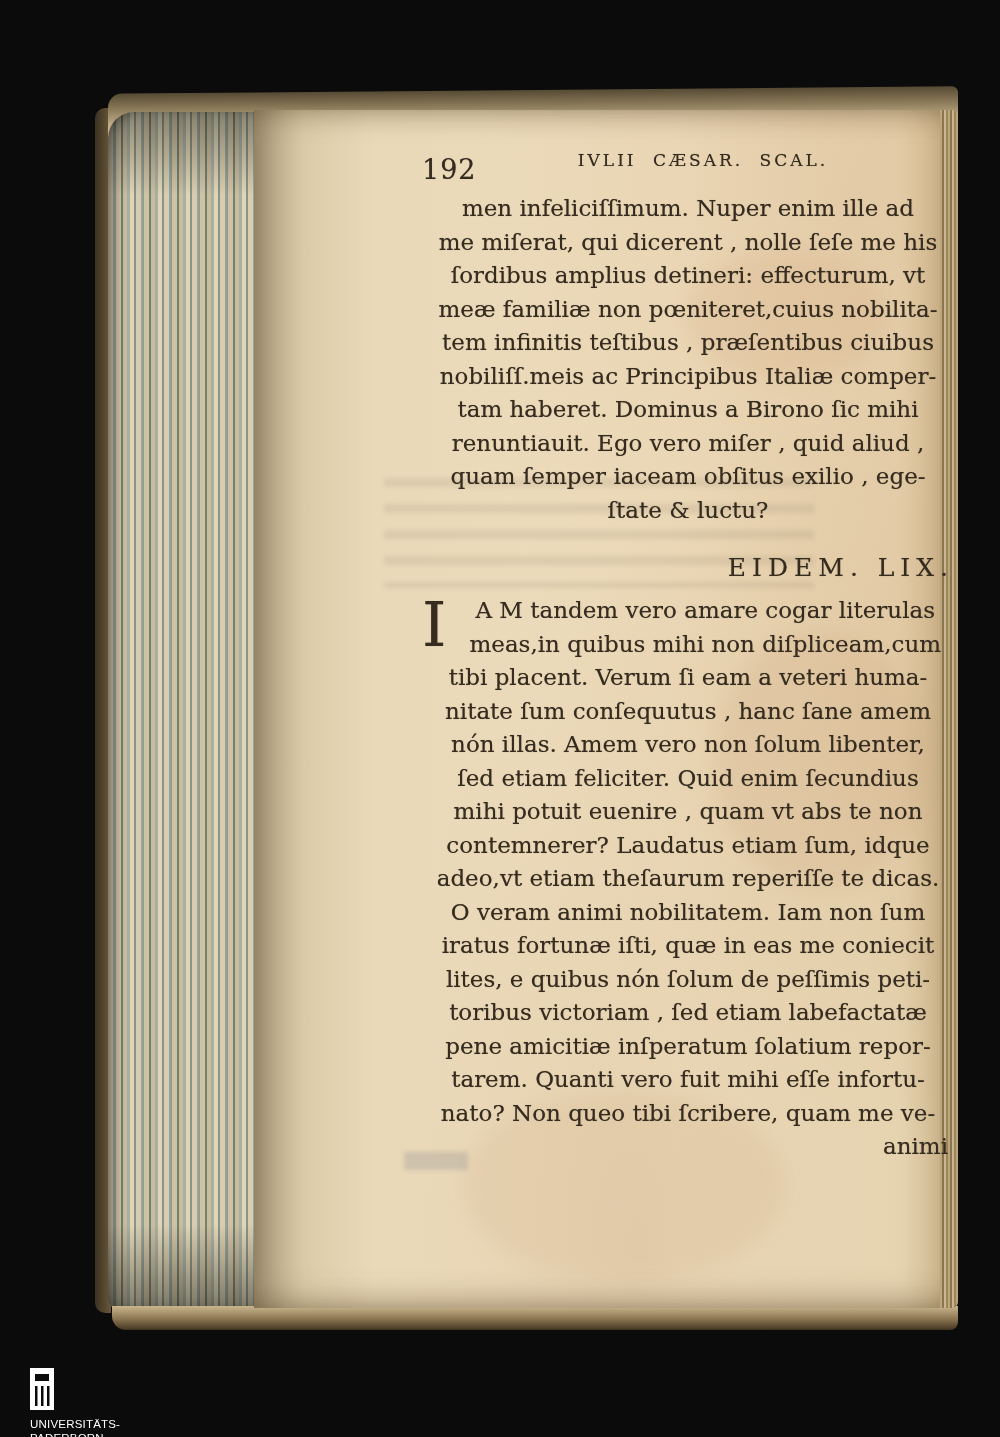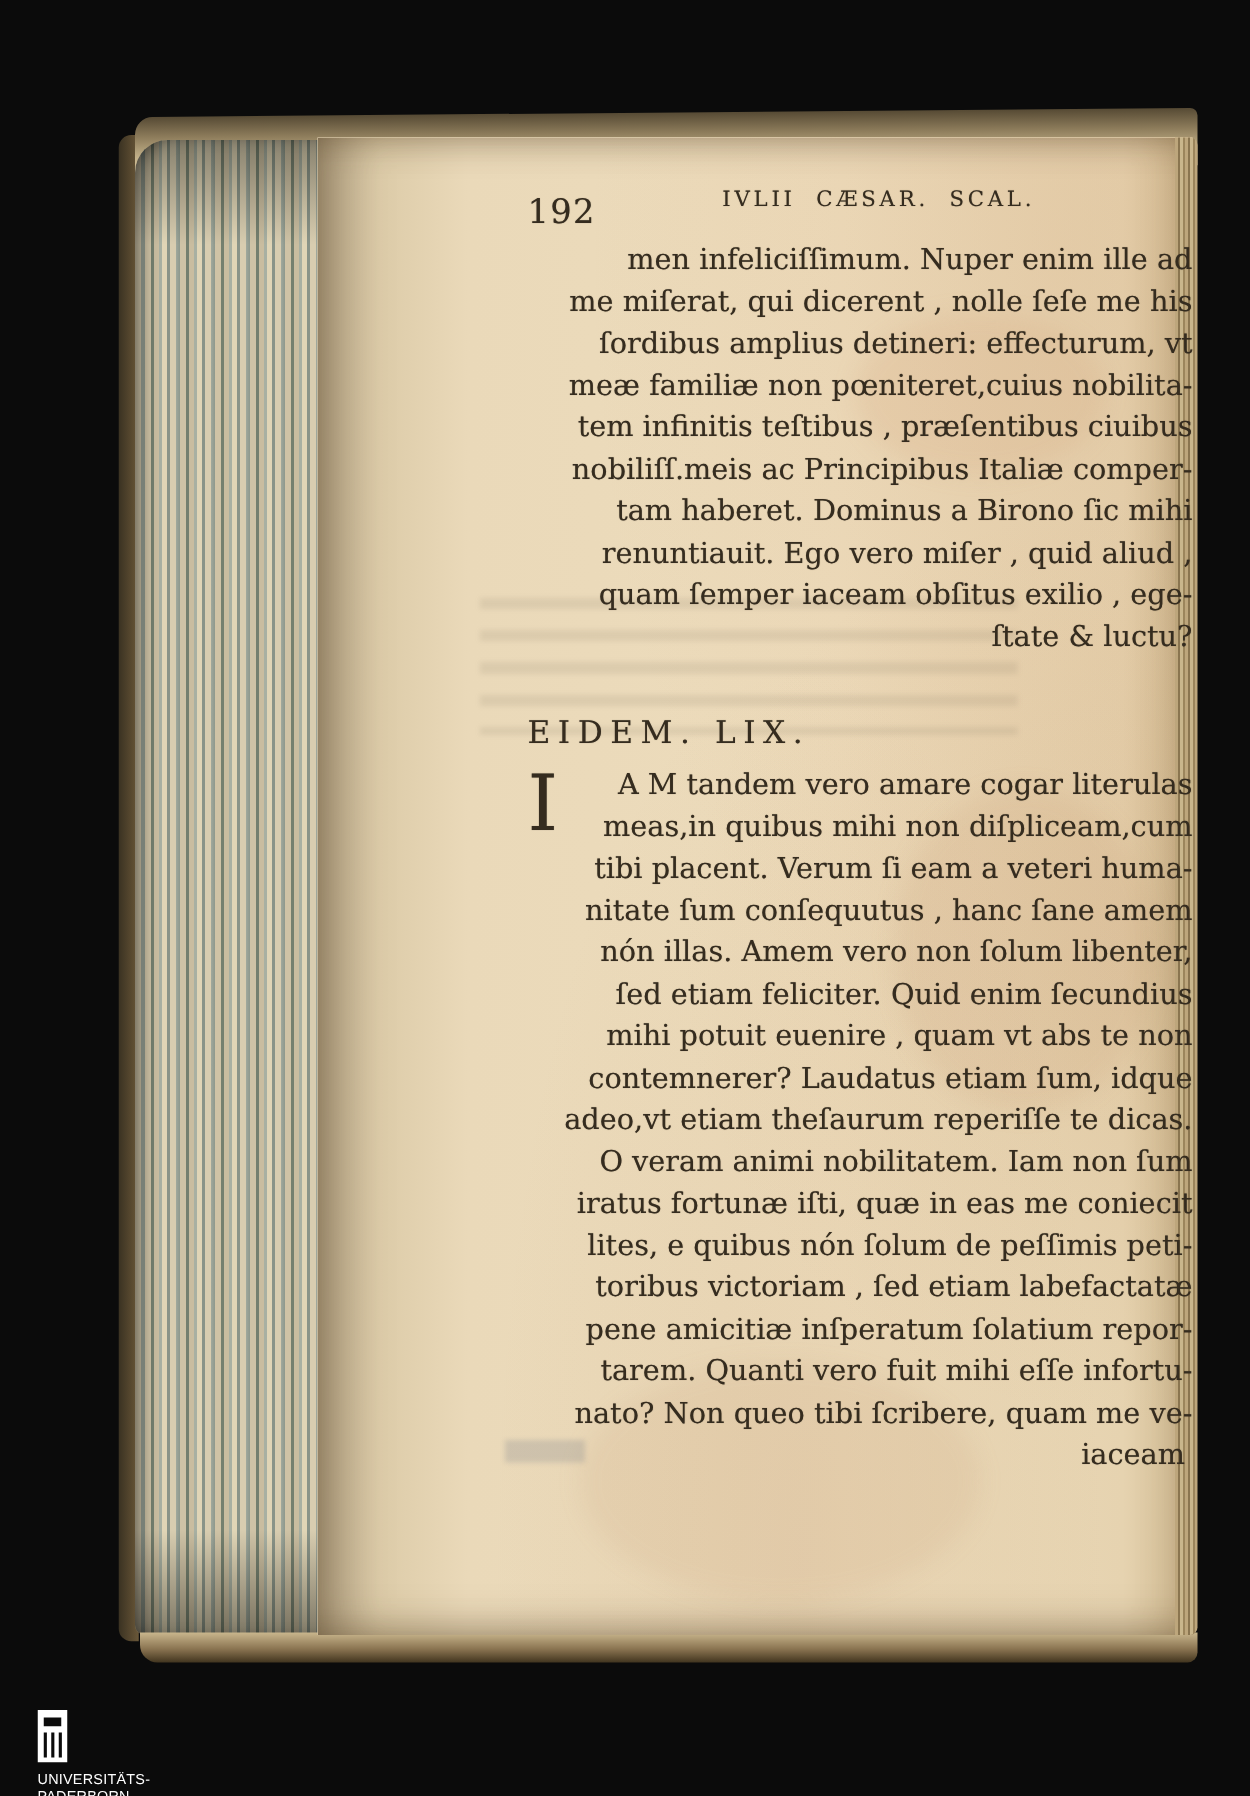--- a/index.html
+++ b/index.html
@@ -107,28 +107,28 @@
   .runhead {
     display: block; text-align: center;
     font-size: 17px; letter-spacing: 3px; word-spacing: 8px;
     padding-left: 30px;
   }
 
   .para {
     white-space: pre-line;
     font-size: 23px;
     line-height: 33.5px;
+    text-align: center;
+  }
+  .p1 { margin-top: 2px; }
+
+  .secheading {
+    margin-top: 26px;
+    margin-bottom: 12px;
     text-align: right;
-  }
-  .p1 { margin-top: 2px; }
-
-  .secheading {
-    margin-top: 44px;
-    margin-bottom: 12px;
-    text-align: left;
     font-size: 25px;
     letter-spacing: 6px;
   }
 
   .dropcap {
     float: left;
     font-size: 62px;
     line-height: 58px;
     height: 64px;
     padding-right: 10px;
@@ -202,21 +202,21 @@
 contemnerer?  Laudatus etiam ſum,  idque
 adeo,vt etiam theſaurum reperiſſe te dicas.
 O veram animi nobilitatem.  Iam non ſum
 iratus fortunæ iſti, quæ in eas  me coniecit
 lites, e quibus nón ſolum de peſſimis peti-
 toribus  victoriam , ſed etiam  labefactatæ
 pene amicitiæ inſperatum ſolatium  repor-
 tarem. Quanti vero fuit mihi eſſe  infortu-
 nato? Non queo tibi ſcribere, quam me ve-</span></div>
 
-      <div class="catchword">iaceam</div>
+      <div class="catchword">animi</div>
 
     </div>
   </div>
 </div>
 
 <div class="watermark">
   <svg class="wm-icon" width="24" height="42" viewBox="0 0 24 42" xmlns="http://www.w3.org/2000/svg">
     <rect x="0" y="0" width="24" height="42" fill="#ffffff"></rect>
     <rect x="5" y="18" width="2.5" height="20" fill="#0b0b0b"></rect>
     <rect x="11" y="18" width="2.5" height="20" fill="#0b0b0b"></rect>

